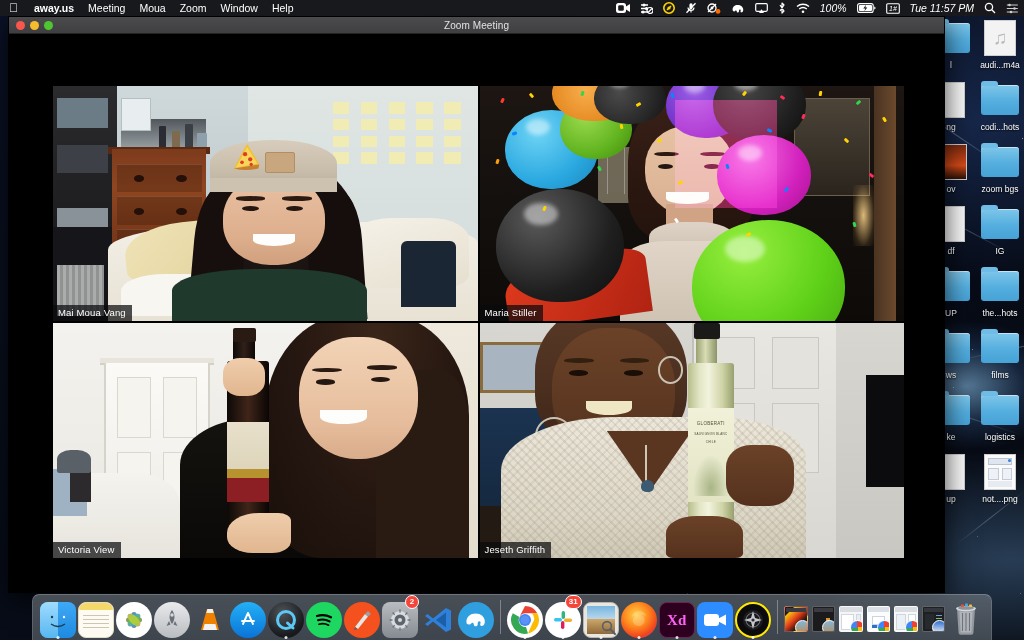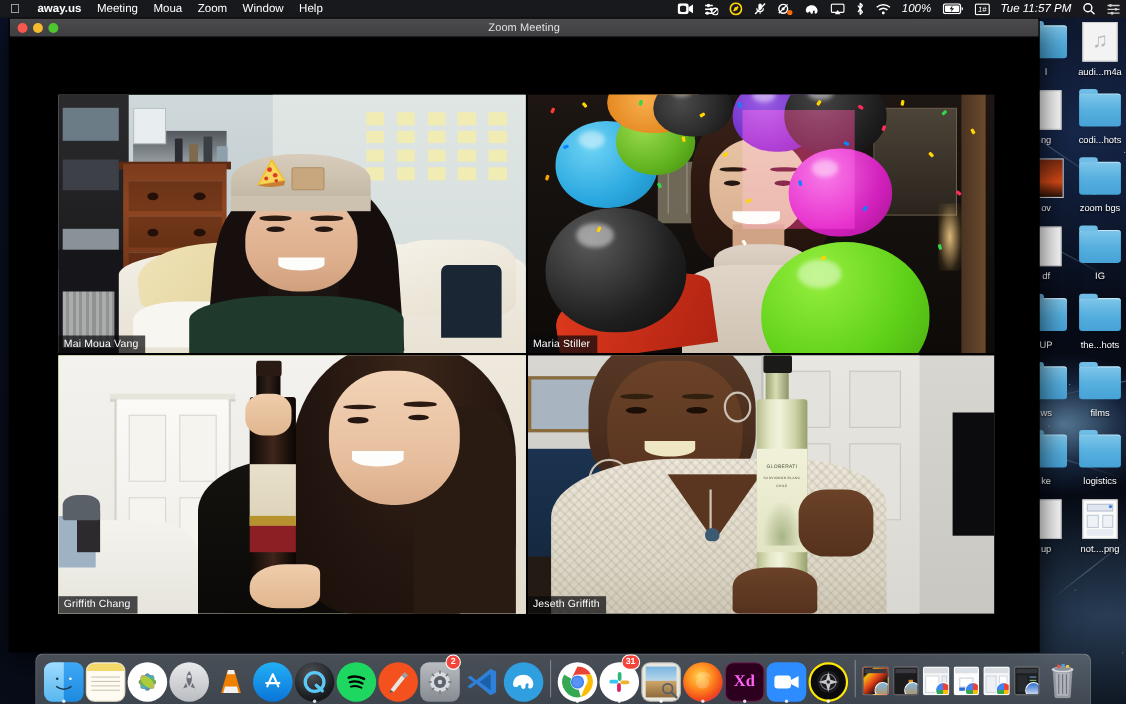--- a/index.html
+++ b/index.html
@@ -860,21 +860,21 @@
           <div class="mouth" style="left:63%;top:37%;width:11%;height:6%;"></div>
           <div class="wine-r-neck"></div>
           <div class="wine-r-cap"></div>
           <div class="wine-r"></div>
           <div class="wine-r-label"></div>
           <div class="wine-r-gold"></div>
           <div class="wine-r-red"></div>
           <div class="hand" style="left:40%;top:15%;width:10%;height:16%;"></div>
           <div class="hand" style="left:41%;bottom:2%;width:15%;height:17%;border-radius:50% 20% 30% 40%;"></div>
         </div>
-        <div class="nametag">Griffith Chang</div>
+        <div class="nametag">Victoria View</div>
       </div>
 
       <div class="tile">
         <div class="scene">
           <div class="t4-wall"></div>
           <div class="t4-door"></div>
           <div class="t4-dpanel" style="left:54%;top:6%;width:11%;height:22%;"></div>
           <div class="t4-dpanel" style="left:69%;top:6%;width:11%;height:22%;"></div>
           <div class="t4-dpanel" style="left:54%;top:34%;width:11%;height:30%;"></div>
           <div class="t4-dpanel" style="left:69%;top:34%;width:11%;height:30%;"></div>

